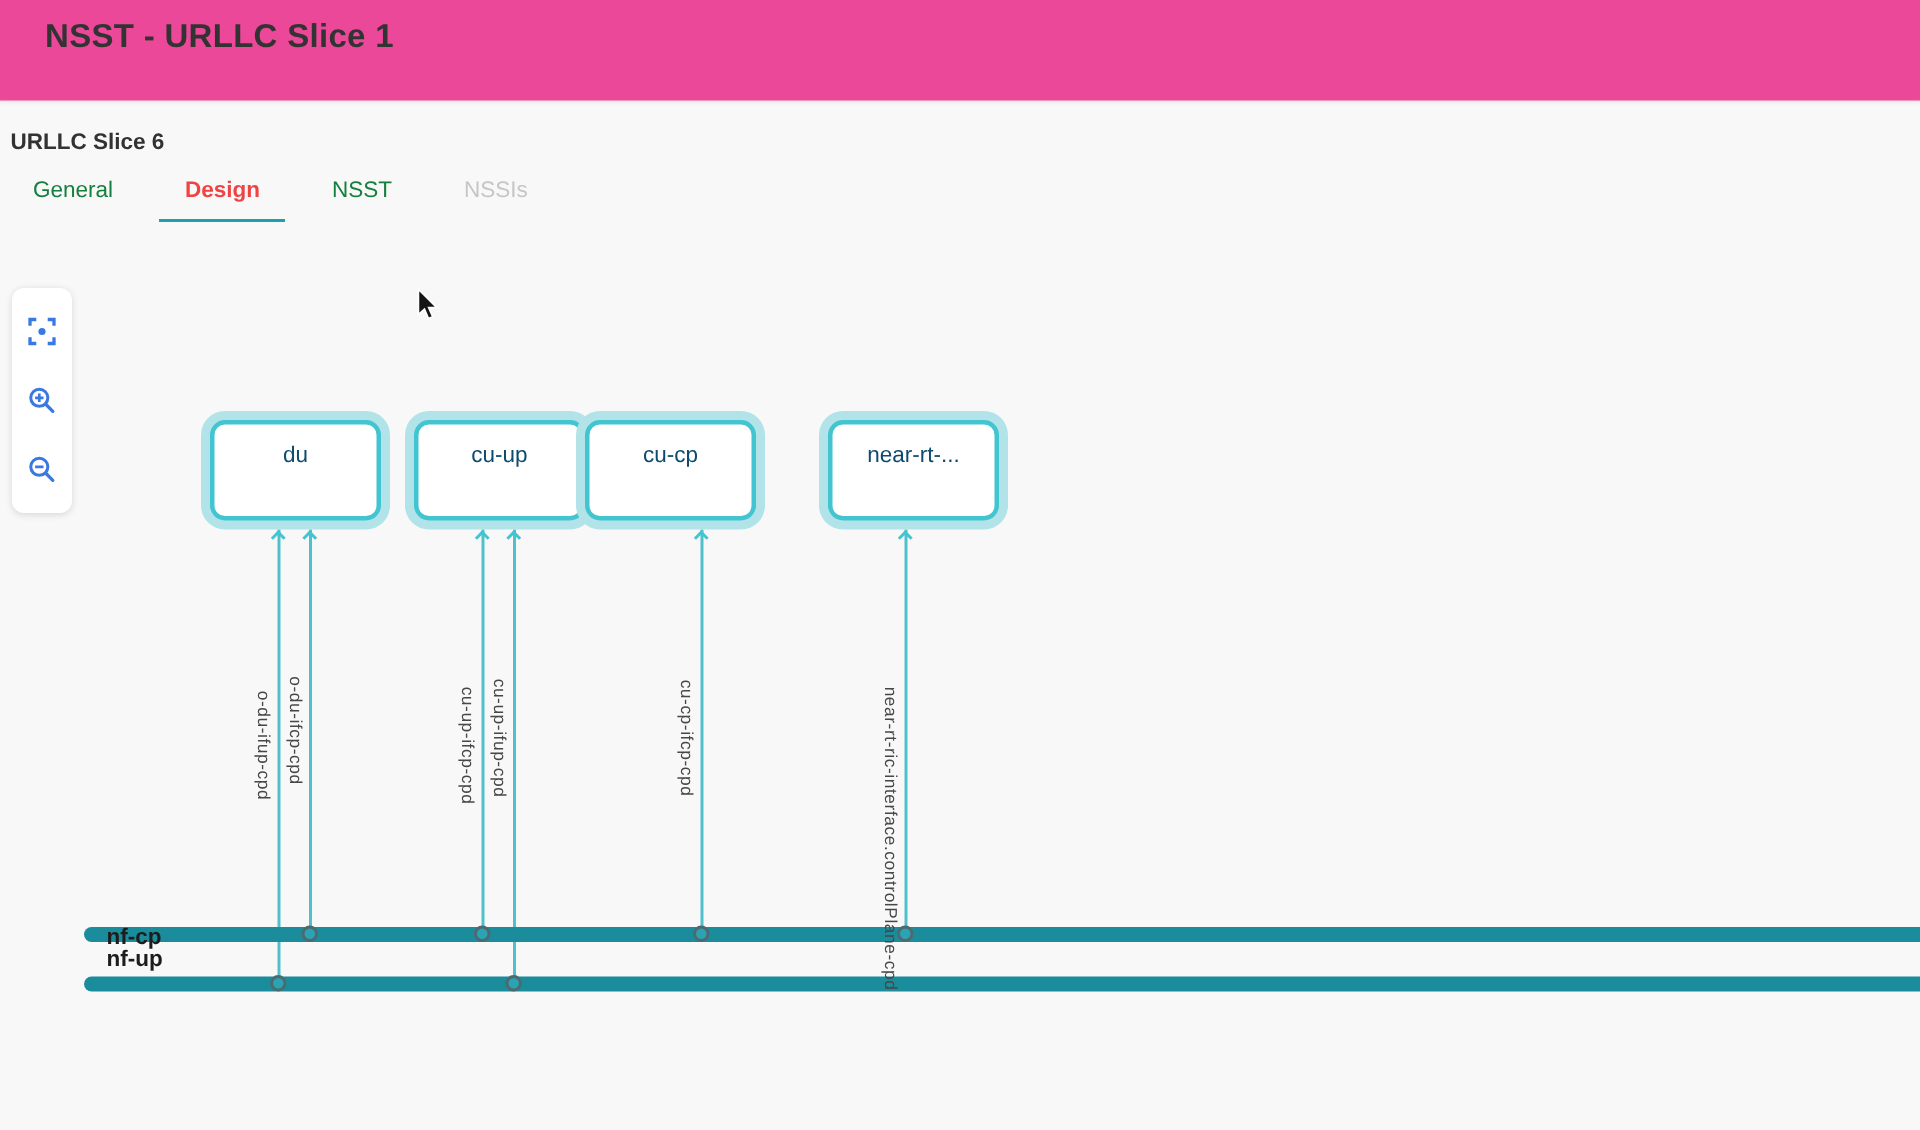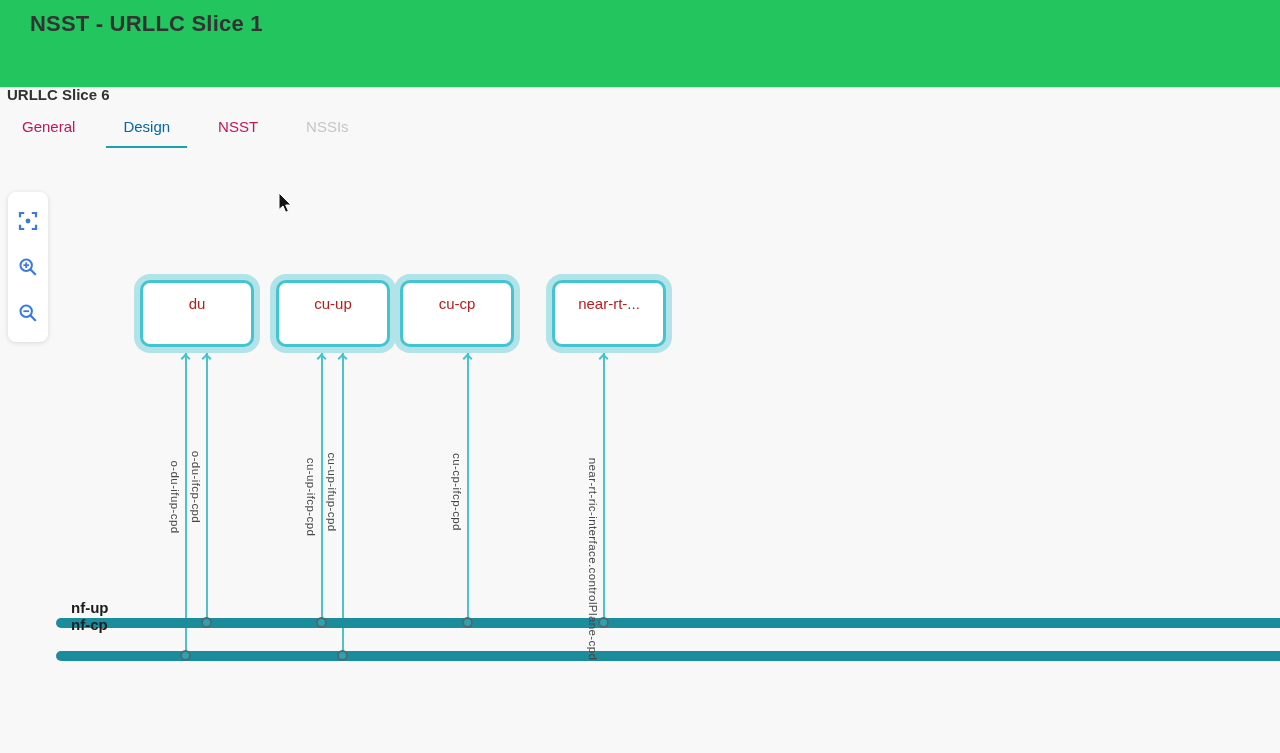--- a/index.html
+++ b/index.html
@@ -6,47 +6,47 @@
   html,body { width:1280px; height:753px; }
   body {
     position:relative;
     font-family:"Liberation Sans", sans-serif;
     background:#f8f8f8;
     overflow:hidden;
   }
 
   
   .app-header {
-    position:absolute; left:0; top:0; width:1280px; height:88px;
-    background:#22c55e;
+    position:absolute; left:0; top:0; width:1280px; height:68px;
+    background:#ec4899;
     border-bottom:1px solid #e7e7e7;
     box-shadow:0 1px 2px rgba(0,0,0,.04);
     z-index:10;
   }
   .app-title {
     position:absolute; left:30px; top:11px;
     font-size:22px; font-weight:700; color:#333333;
     letter-spacing:.2px;
   }
 
   
   .subtitle {
     position:absolute; left:7px; top:86px;
     font-size:15px; font-weight:700; color:#323232;
   }
   .tabs {
     position:absolute; left:22px; top:118px;
     display:flex; column-gap:48px;
   }
   .tab {
-    font-size:15px; color:#be185d;
+    font-size:15px; color:#15803d;
     padding-bottom:13px; position:relative; cursor:pointer;
     background:none; border:none; font-family:inherit;
   }
-  .tab.active { color:#0369a1; font-weight:400; }
+  .tab.active { color:#ef4444; font-weight:700; }
   .tab.active::after {
     content:""; position:absolute; left:-17px; right:-17px; bottom:0;
     height:2.5px; background:#1ba0ae;
   }
   .tab.disabled { color:#c6c6c6;text-align:right; }
 
   
   .canvas-toolbar {
     position:absolute; left:8px; top:192px; width:40px; height:150px;
     background:#ffffff; border-radius:8px;
@@ -66,21 +66,21 @@
     position:absolute; top:274px; width:126px; height:79px;
     background:#b2e3e8; border-radius:16px; z-index:2;
   }
   .node-inner {
     position:absolute; left:6px; right:6px; top:6px; bottom:6px;
     background:#ffffff; border:3.5px solid #42c5d1; border-radius:10px;
     text-align:center;
   }
   .node-label {
     display:inline-block; margin-top:12px;
-    font-size:15px; color:#b91c1c;
+    font-size:15px; color:#0c4a6e;
   }
 
   .edge-line {
     position:absolute; width:2px; background:#4fc0cc; z-index:1;
   }
   .edge-anchor {
     position:absolute; width:7px; height:7px; z-index:2;
     border-left:2px solid #42c5d1; border-top:2px solid #42c5d1;
     transform:rotate(45deg);
   }
@@ -155,21 +155,21 @@
 <div class="node" style="left:134px">
   <div class="node-inner">
     <span class="node-label">du</span>
   </div>
 </div>
 <div class="node" style="left:270px">
   <div class="node-inner">
     <span class="node-label">cu-up</span>
   </div>
 </div>
-<div class="node" style="left:394px">
+<div class="node" style="left:384px">
   <div class="node-inner">
     <span class="node-label">cu-cp</span>
   </div>
 </div>
 <div class="node" style="left:546px">
   <div class="node-inner">
     <span class="node-label">near-rt-...</span>
   </div>
 </div>
 
@@ -193,21 +193,21 @@
 <span class="edge-anchor" style="left:464px; top:355px"></span>
 <span class="edge-label" style="left:451px; top:492px">cu-cp-ifcp-cpd</span>
 
 <div class="edge-line" style="left:603px; top:353px; height:270px"></div>
 <span class="edge-anchor" style="left:600px; top:355px"></span>
 <span class="edge-label" style="left:587px; top:559px">near-rt-ric-interface.controlPlane-cpd</span>
 
 <span class="bus-label" style="top:616px">nf-cp</span>
 <div class="bus-bar" style="top:618px"></div>
 
-<span class="bus-label" style="top:599px">nf-up</span>
+<span class="bus-label" style="top:631px">nf-up</span>
 <div class="bus-bar" style="top:651px"></div>
 
 <span class="bus-dot" style="left:201px; top:617px"></span>
 <span class="bus-dot" style="left:316px; top:617px"></span>
 <span class="bus-dot" style="left:462px; top:617px"></span>
 <span class="bus-dot" style="left:598px; top:617px"></span>
 <span class="bus-dot" style="left:180px; top:650px"></span>
 <span class="bus-dot" style="left:337px; top:650px"></span>
 
 <svg class="mouse-cursor" width="18" height="24" viewBox="0 0 18 24">

